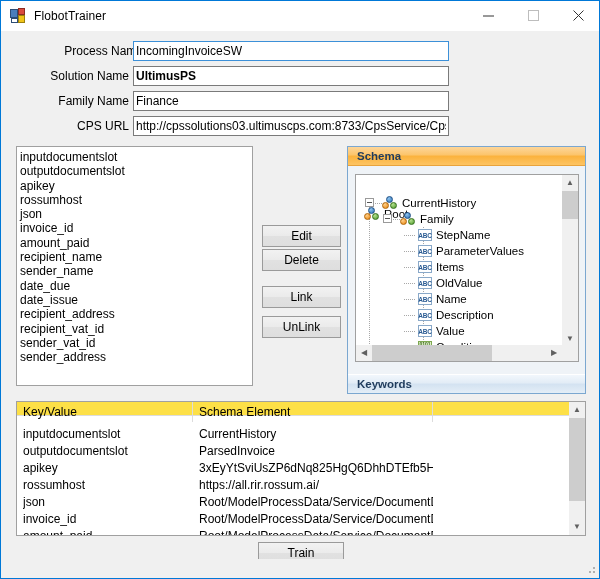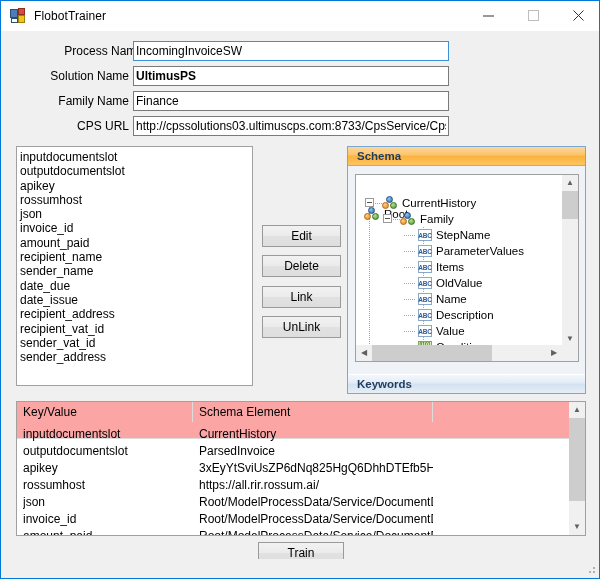--- a/index.html
+++ b/index.html
@@ -270,23 +270,23 @@
   .listview {
     position: absolute;
     box-sizing: border-box;
     background: #ffffff;
     border: 1px solid #a0a0a0;
     overflow: hidden;
   }
   .lv-header {
     position: absolute;
     left: 0; top: 0;
-    height: 37px;
+    height: 14px;
     width: 100%;
-    background: #fca5a5;
+    background: #fde047;
     border-bottom: 1px solid #dcdcdc;
     box-sizing: border-box;
   }
   .lv-hcell {
     position: absolute;
     top: 0;
     height: 20px;
     font-size: 12px;
     color: #000000;
     display: flex;
@@ -393,21 +393,21 @@
         <div class="li">date_due</div>
         <div class="li">date_issue</div>
         <div class="li">recipient_address</div>
         <div class="li">recipient_vat_id</div>
         <div class="li">sender_vat_id</div>
         <div class="li">sender_address</div>
       </div>
   </div>
 
   <div class="btn" style="left:261px; top:224px; width:79px; height:22px;">Edit</div>
-  <div class="btn" style="left:261px; top:254px; width:79px; height:22px;">Delete</div>
+  <div class="btn" style="left:261px; top:248px; width:79px; height:22px;">Delete</div>
   <div class="btn" style="left:261px; top:285px; width:79px; height:22px;">Link</div>
   <div class="btn" style="left:261px; top:315px; width:79px; height:22px;">UnLink</div>
 
   <div class="accordion" style="left:346px; top:145px; width:239px; height:248px;">
     <div class="acc-header orange">Schema</div>
 
     <div class="treebox" style="left:7px; top:27px; width:224px; height:188px;">
       <div class="tree-canvas" id="tree-canvas">
           <div class="dotline-v" style="left: 13px; top: 28px; height: 176px;"></div>
           <div class="dotline-v" style="left: 67px; top: 52px; height: 160px;"></div>

